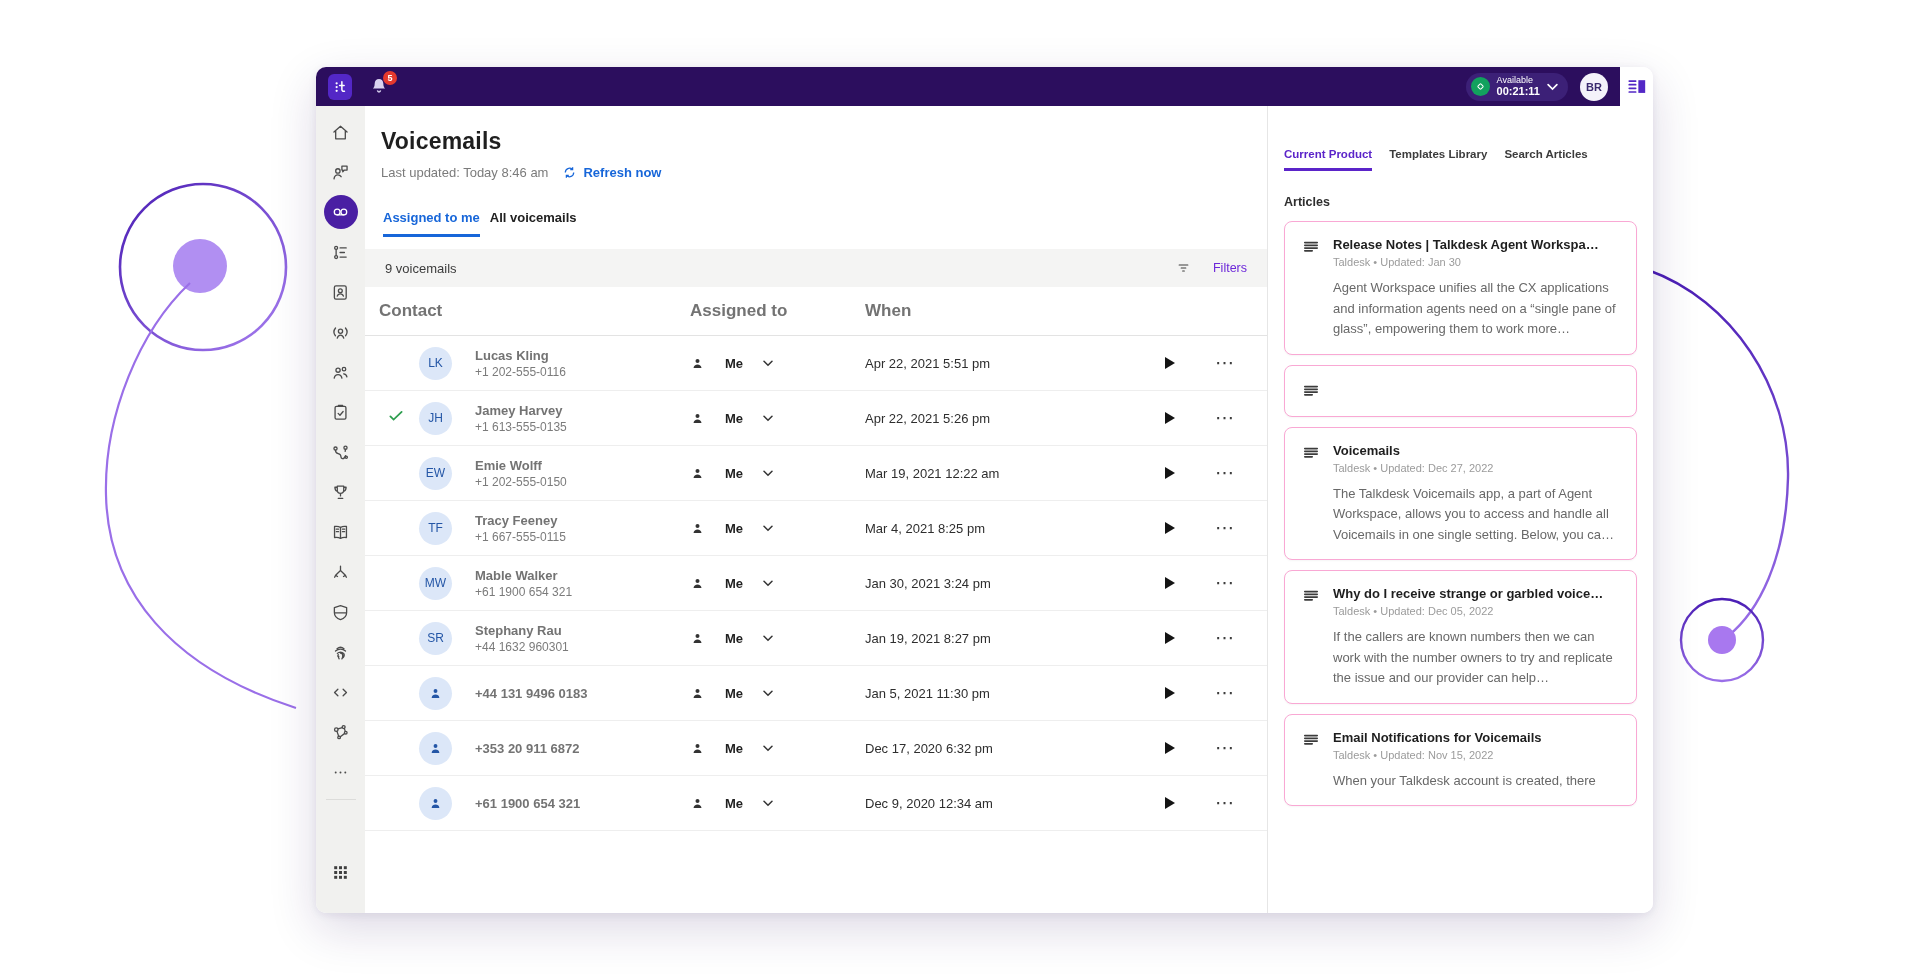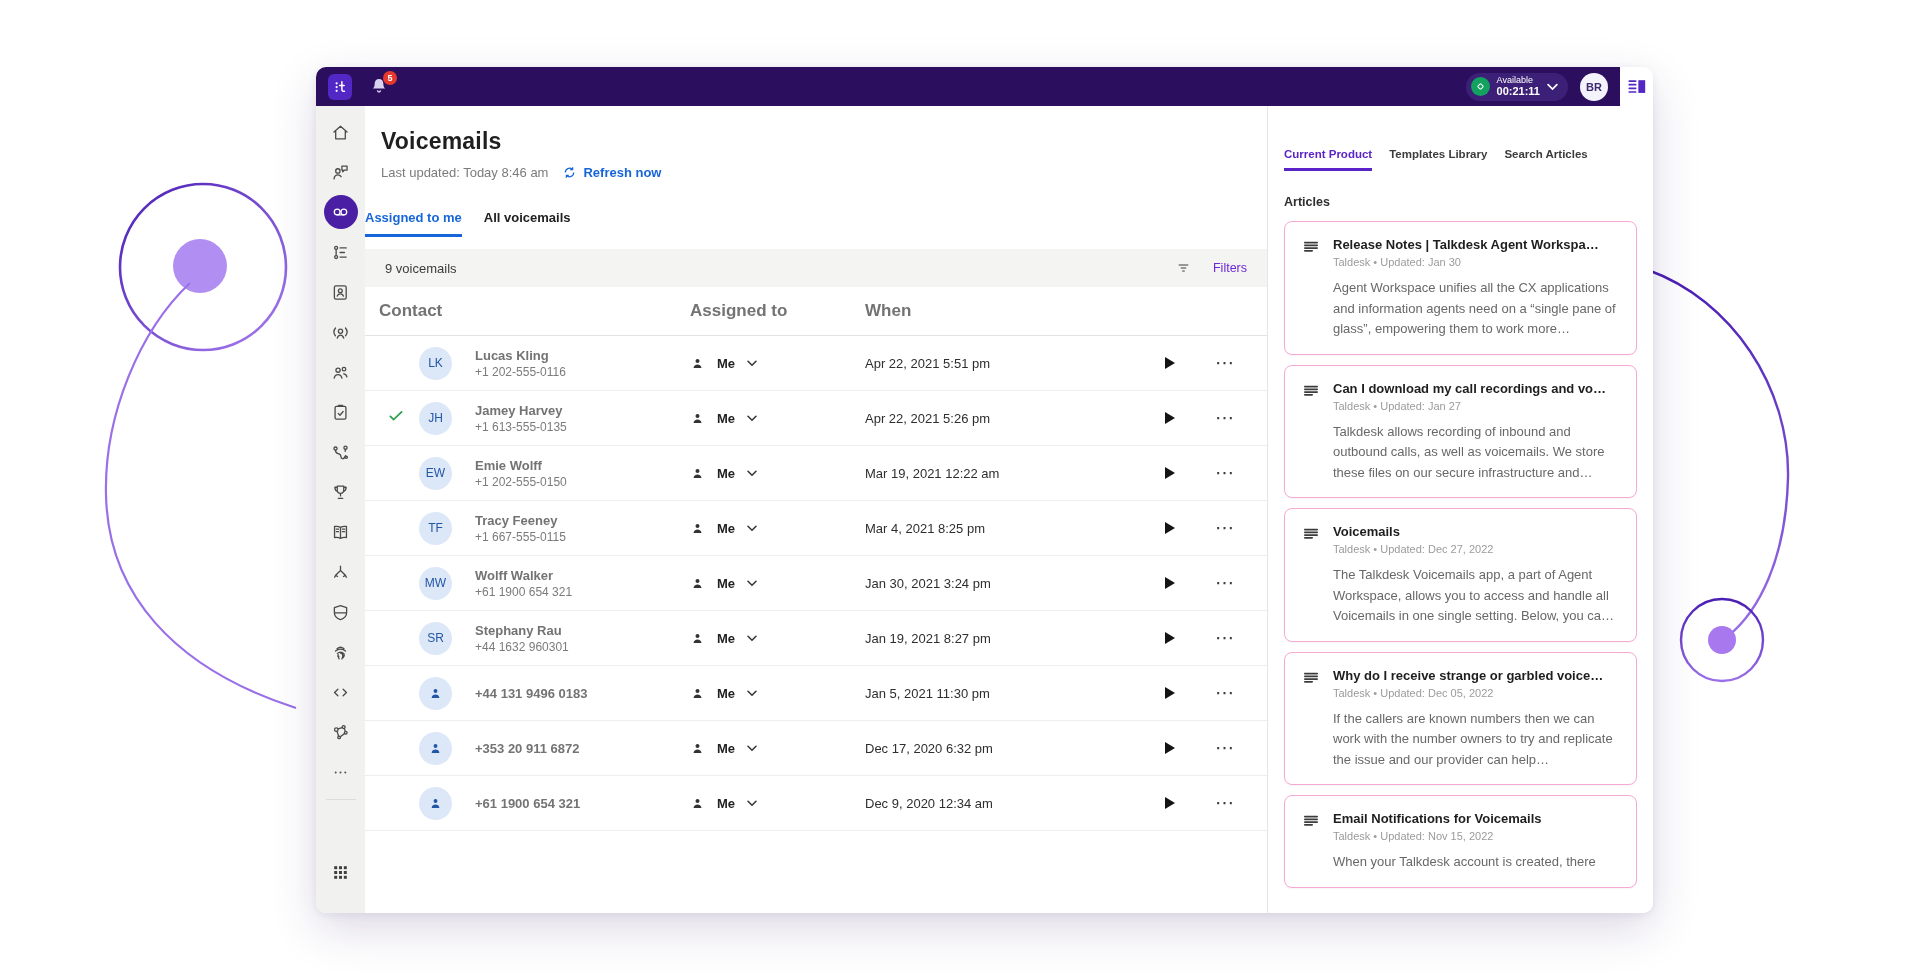--- a/index.html
+++ b/index.html
@@ -39,38 +39,38 @@
   .side-item svg { display:block; }
   .side-divider { width:30px; border-top:1px solid #dcdcda; margin:4px 0 0; }
   #sidebar-bottom { margin-top:auto; margin-bottom:18px; }
 
   
   #main { flex:0 0 902px; background:#fff; display:flex; flex-direction:column; }
   .main-head { padding:22px 16px 0; }
   .page-title { font-size:23px; font-weight:bold; color:#1f1f1f; letter-spacing:.2px; }
   .updated-row { margin-top:10px; display:flex; align-items:center; gap:14px; font-size:13px; color:#7b7b7b; }
   .refresh-link { display:flex; align-items:center; gap:6px; color:#1766d9; font-weight:bold; font-size:13px; cursor:pointer; }
-  .tabs-row { display:flex; gap:22px; padding:0 0; margin-top:30px; }
+  .tabs-row { display:flex; gap:10px; padding:0 18px; margin-top:30px; }
   .tab { font-size:13px; font-weight:bold; color:#212121; padding-bottom:9px; border-bottom:3px solid transparent; cursor:pointer; }
   .tab.active { color:#1766d9; border-bottom-color:#1766d9; }
   .toolbar-band { margin-top:12px; height:38px; background:#f4f4f3; display:flex; align-items:center; padding:0 20px; }
   .count-label { font-size:13px; color:#3c3c3c; }
   .filters-btn { margin-left:auto; display:flex; align-items:center; gap:22px; font-size:12.5px; color:#6d28d9; cursor:pointer; }
 
   .vm-grid { display:grid; grid-template-columns:14px 40px 52px 219px 175px 300px 50px 52px; align-items:center; }
   .thead { height:49px; border-bottom:1px solid #e3e3e3; }
   .th { font-size:17px; font-weight:bold; color:#737373; white-space:nowrap; }
   .vm-row { height:55px; border-bottom:1px solid #eeeeee; }
   .dot-unread { width:9px; height:9px; border-radius:50%; background:#f4511e; margin-left:14px; }
   .check-read { margin-left:8px; }
   .row-avatar { width:33px; height:33px; border-radius:50%; background:#dce7f8; color:#2456a6; font-size:12px; font-weight:normal; display:flex; align-items:center; justify-content:center; }
   .contact-cell { display:flex; flex-direction:column; justify-content:center; gap:2px; padding-left:4px; }
   .contact-name { font-size:13px; font-weight:bold; color:#737373; cursor:pointer; }
   .contact-phone { font-size:12px; color:#7b7b7b; }
-  .assigned-cell { display:flex; align-items:center; gap:12px; font-size:13px; font-weight:bold; color:#212121; cursor:pointer; }
+  .assigned-cell { display:flex; align-items:center; gap:20px; font-size:13px; font-weight:bold; color:#212121; cursor:pointer; }
   .when-cell { font-size:13px; color:#2e2e2e; }
   .play-btn { width:0; height:0; border-left:10px solid #141414; border-top:6.5px solid transparent; border-bottom:6.5px solid transparent; cursor:pointer; }
   .more-btn { font-size:19px; color:#3c3c3c; letter-spacing:1px; cursor:pointer; line-height:10px; }
 
   
   #help-panel { flex:1; border-left:1px solid #e6e6e6; background:#fff; padding:0 16px; overflow:hidden; }
   .help-head { margin-top:16px; display:flex; align-items:center; gap:9px; }
   .help-title { font-size:17.5px; font-weight:bold; color:#1d1d1d; }
   .help-dd-btn { width:28px; height:25px; background:#eceef0; border-radius:6px; border:none; display:flex; align-items:center; justify-content:center; color:#444; cursor:pointer; }
   .help-close { margin-left:auto; font-size:17px; color:#555; cursor:pointer; line-height:1; }
@@ -467,21 +467,21 @@
     <span class="more-btn">⋯</span>
   </div>
 
   <div class="vm-grid vm-row">
     <span></span>
     <span class="status-cell"><span class="dot-unread"></span></span>
     <span class="avatar-cell">
                 <span class="row-avatar">MW</span>
               </span>
     <span class="contact-cell">
-      <span class="contact-name">Wolff Walker</span>
+      <span class="contact-name">Mable Walker</span>
       <span class="contact-phone">+61 1900 654 321</span>
     </span>
     <span class="assigned-cell">
       <svg width="15" height="15" viewBox="0 0 24 24">
         <circle cx="12" cy="7.8" r="3.2" fill="#333"></circle>
         <path d="M5.6 19c.4-3.7 3.1-5.6 6.4-5.6s6 1.9 6.4 5.6z" fill="#333"></path>
       </svg>
       <span class="assigned-label">Me</span>
       <svg width="10" height="7" viewBox="0 0 10 7">
                   <path d="M1 1.3 5 5.3 9 1.3" stroke="#333" stroke-width="1.5" fill="none" stroke-linecap="round"></path>
@@ -627,25 +627,20 @@
       <div class="card-title">Release Notes | Talkdesk Agent Workspa…</div>
       <div class="card-meta">Taldesk • Updated: Jan 30</div>
       <div class="card-body">Agent Workspace unifies all the CX applications and information agents need on a “single pane of glass”, empowering them to work more…</div>
     </div>
   </div>
 
   <div class="card">
     <svg width="20" height="20" viewBox="0 0 24 24" style="flex:0 0 auto; margin-top:1px;">
       <path d="M4.5 5.5h15M4.5 8.8h15M4.5 12.1h15M4.5 15.4h9" stroke="#3c3c3c" stroke-width="1.9" stroke-linecap="round" fill="none"></path>
     </svg>
-    <div class="card-main">
-      <div class="card-title">Can I download my call recordings and vo…</div>
-      <div class="card-meta">Taldesk • Updated: Jan 27</div>
-      <div class="card-body">Talkdesk allows recording of inbound and outbound calls, as well as voicemails. We store these files on our secure infrastructure and…</div>
-    </div>
   </div>
 
   <div class="card">
     <svg width="20" height="20" viewBox="0 0 24 24" style="flex:0 0 auto; margin-top:1px;">
       <path d="M4.5 5.5h15M4.5 8.8h15M4.5 12.1h15M4.5 15.4h9" stroke="#3c3c3c" stroke-width="1.9" stroke-linecap="round" fill="none"></path>
     </svg>
     <div class="card-main">
       <div class="card-title">Voicemails</div>
       <div class="card-meta">Taldesk • Updated: Dec 27, 2022</div>
       <div class="card-body">The Talkdesk Voicemails app, a part of Agent Workspace, allows you to access and handle all Voicemails in one single setting. Below, you ca…</div>

